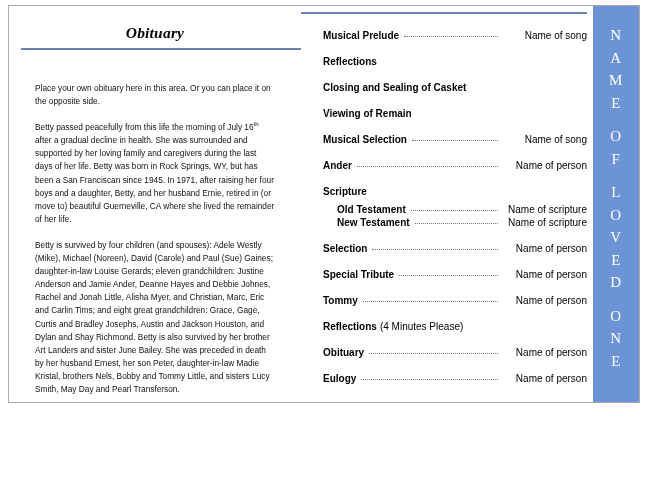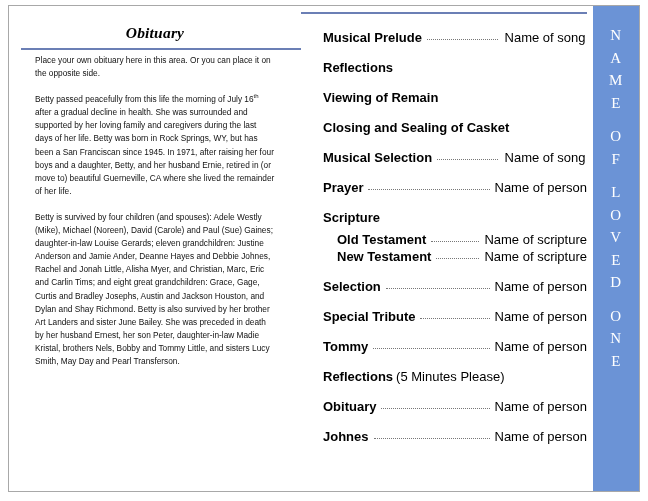--- a/index.html
+++ b/index.html
@@ -13,21 +13,21 @@
     font-family: "Liberation Sans", sans-serif;
     overflow: hidden;
   }
 
   
   .program-page {
     position: absolute;
     left: 8px;
     top: 5px;
     width: 632px;
-    height: 487px;
+    height: 398px;
     background: #ffffff;
     border: 1px solid #a8a8a8;
     box-sizing: border-box;
     overflow: hidden;
   }
 
   
   .spine {
     position: absolute;
     right: 0;
@@ -87,34 +87,34 @@
   .title-rule {
     height: 2px;
     background: #6b7fb5;
     margin-top: 6px;
   }
   .panel-left .title-rule  { margin-left: 12px;  margin-right: 0px; }
   .panel-right .title-rule { margin-left: 0px;   margin-right: 8px; }
 
   
   .obit-body {
-    padding: 4px 26px 0 26px;
+    padding: 32px 26px 0 26px;
     font-size: 8.3px;
     line-height: 13.1px;
     color: #111111;
     text-align: left;
   }
   .obit-para { margin: 0 0 13px 0; }
   .obit-para:last-child { margin-bottom: 0; }
   sup { font-size: 6px; vertical-align: super; line-height: 0; }
 
   
   .service-list {
     padding: 16px 8px 0 22px;
-    font-size: 13px;
+    font-size: 10px;
     color: #000000;
   }
   .svc-row {
     display: flex;
     align-items: baseline;
     margin-bottom: 15px;
     white-space: nowrap;
   }
   .svc-row.sub   { margin-bottom: 2px; padding-left: 14px; }
   .svc-row.sub-last { padding-left: 14px; }
@@ -133,21 +133,21 @@
   .svc-dots {
     flex: 1 1 auto;
     margin: 0 5px;
     border-bottom: 1px dotted #777777;
     position: relative;
     top: -2px;
     min-width: 10px;
   }
   .svc-value {
     flex: 0 0 84px;
-    text-align: center;
+    text-align: right;
     font-weight: normal;
     color: #000000;
   }
   .svc-spacer { flex: 1 1 auto; }
 </style>
 </head>
 <body>
 
 <div class="program-page">
 
@@ -174,34 +174,34 @@
           <div class="svc-row">
             <span class="svc-label">Musical Prelude</span>
             <span class="svc-dots"></span>
             <span class="svc-value">Name of song</span>
           </div>
           <div class="svc-row">
             <span class="svc-label">Reflections</span>
             <span class="svc-spacer"></span>
           </div>
           <div class="svc-row">
+            <span class="svc-label">Closing and Sealing of Casket</span>
+            <span class="svc-spacer"></span>
+          </div>
+          <div class="svc-row">
             <span class="svc-label">Viewing of Remain</span>
             <span class="svc-spacer"></span>
           </div>
           <div class="svc-row">
-            <span class="svc-label">Closing and Sealing of Casket</span>
-            <span class="svc-spacer"></span>
-          </div>
-          <div class="svc-row">
             <span class="svc-label">Musical Selection</span>
             <span class="svc-dots"></span>
             <span class="svc-value">Name of song</span>
           </div>
           <div class="svc-row">
-            <span class="svc-label">Prayer</span>
+            <span class="svc-label">Ander</span>
             <span class="svc-dots"></span>
             <span class="svc-value">Name of person</span>
           </div>
           <div class="svc-row group-head">
             <span class="svc-label">Scripture</span>
             <span class="svc-spacer"></span>
           </div>
           <div class="svc-row sub">
             <span class="svc-label plain">Old Testament</span>
             <span class="svc-dots"></span>
@@ -222,30 +222,30 @@
             <span class="svc-dots"></span>
             <span class="svc-value">Name of person</span>
           </div>
           <div class="svc-row">
             <span class="svc-label">Tommy</span>
             <span class="svc-dots"></span>
             <span class="svc-value">Name of person</span>
           </div>
           <div class="svc-row">
             <span class="svc-label">Reflections</span>
-            <span class="svc-note">(5 Minutes Please)</span>
+            <span class="svc-note">(4 Minutes Please)</span>
             <span class="svc-spacer"></span>
           </div>
           <div class="svc-row">
             <span class="svc-label">Obituary</span>
             <span class="svc-dots"></span>
             <span class="svc-value">Name of person</span>
           </div>
           <div class="svc-row">
-            <span class="svc-label">Johnes</span>
+            <span class="svc-label">Eulogy</span>
             <span class="svc-dots"></span>
             <span class="svc-value">Name of person</span>
           </div>
         </div>
     </div>
 
   </div>
 
   <div class="spine" id="spine">
       <div class="spine-letter">N</div>

